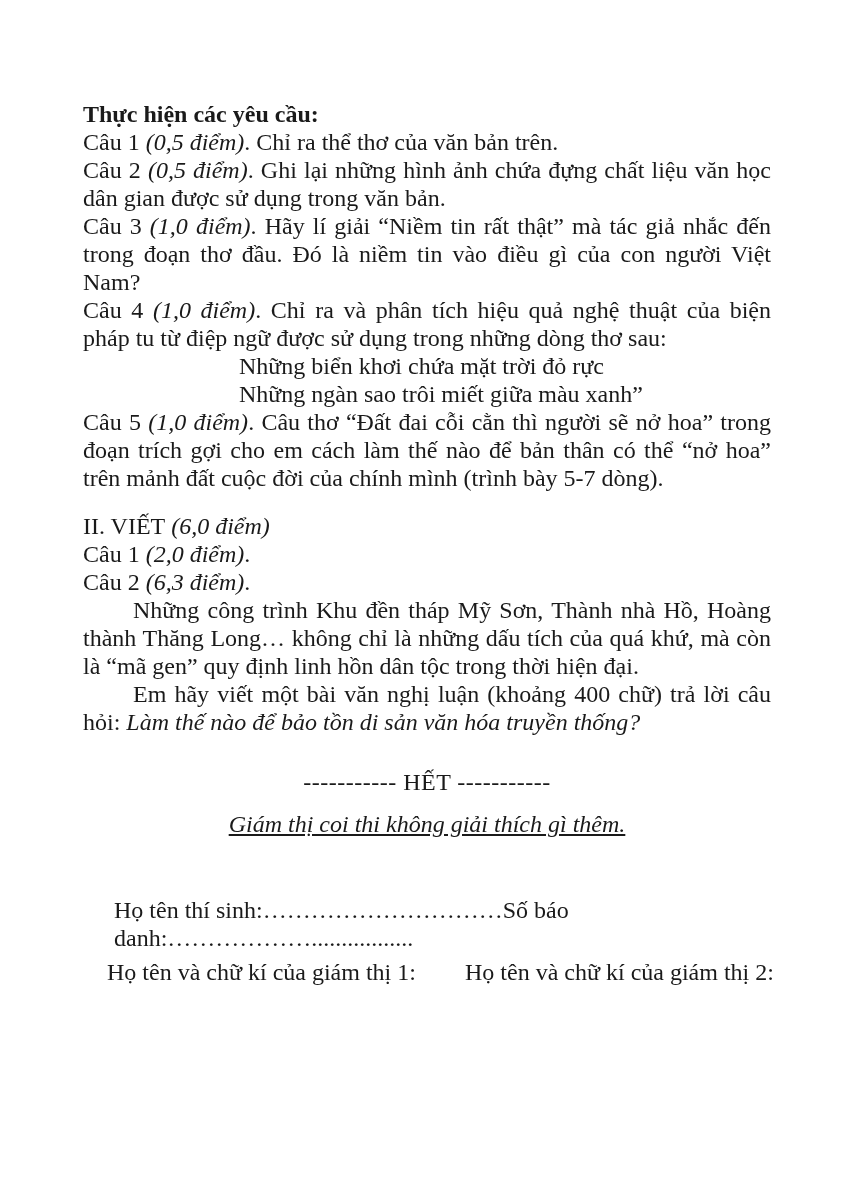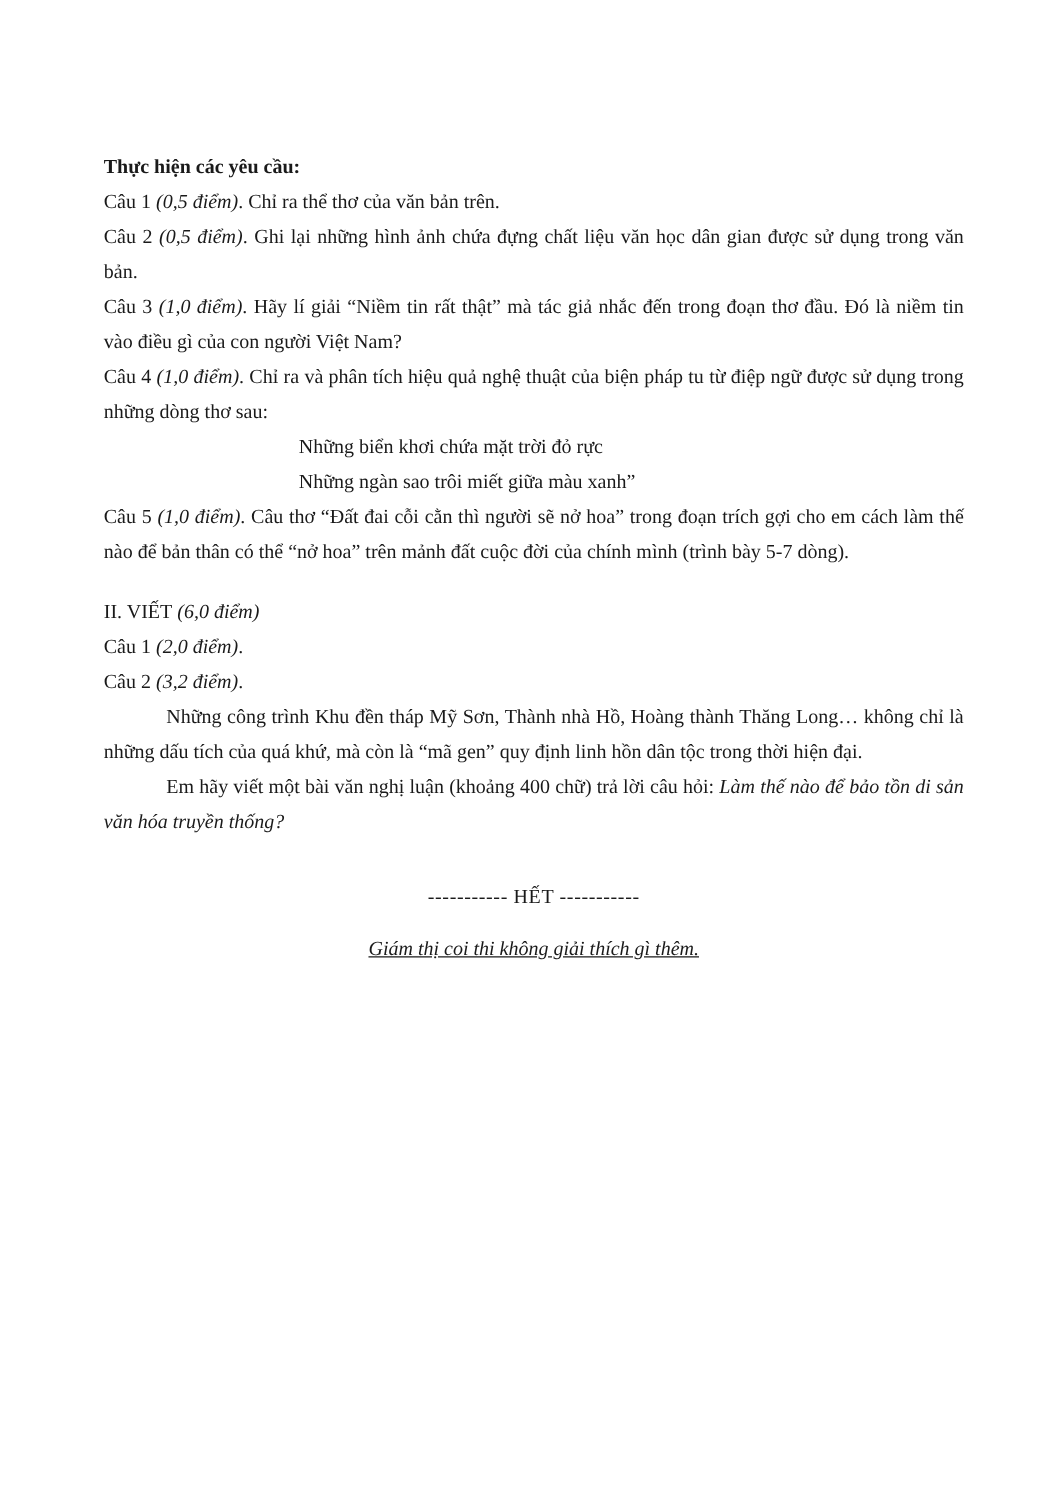--- a/index.html
+++ b/index.html
@@ -10,23 +10,23 @@
   }
   .page {
     position: relative;
     width: 849px; height: 1200px;
     background: #ffffff;
     color: #1a1a1a;
     overflow: hidden;
   }
   .content {
     position: absolute;
-    left: 83px; top: 120px;
+    left: 83px; top: 100px;
     width: 688px;
-    font-size: 16px;
+    font-size: 24px;
     line-height: 28px;
     text-align: justify;
   }
   .para { margin: 0; }
   .bold { font-weight: bold; }
   strong { font-weight: normal; }
   em { font-style: italic; }
   .indent { text-indent: 50px; }
   .poem { padding-left: 156px; text-align: left; }
   .poem-line { line-height: 28px; }
@@ -69,25 +69,32 @@
       <div class="poem-line">Những ngàn sao trôi miết giữa màu xanh”</div>
     </div>
 
     <p class="para"><strong>Câu 5</strong><em> (1,0 điểm)</em><span>. Câu thơ “Đất đai cỗi cằn thì người sẽ nở hoa” trong đoạn trích gợi cho em cách làm thế nào để bản thân có thể “nở hoa” trên mảnh đất cuộc đời của chính mình (trình bày 5-7 dòng).</span></p>
 
     <p class="para h2"><strong>II. VIẾT</strong><em> (6,0 điểm)</em></p>
 
     <p class="para"><strong>Câu 1</strong><em> (2,0 điểm)</em><span>.</span></p>
 
 
-    <p class="para"><strong>Câu 2</strong><em> (3,2 điểm)</em><span>.</span></p>
+    <p class="para"><strong>Câu 2</strong><em> (6,3 điểm)</em><span>.</span></p>
 
     <p class="para indent">Những công trình Khu đền tháp Mỹ Sơn, Thành nhà Hồ, Hoàng thành Thăng Long… không chỉ là những dấu tích của quá khứ, mà còn là “mã gen” quy định linh hồn dân tộc trong thời hiện đại.</p>
 
     <p class="para indent"><span>Em hãy viết một bài văn nghị luận (khoảng 400 chữ) trả lời câu hỏi: </span><em>Làm thế nào để bảo tồn di sản văn hóa truyền thống?</em></p>
 
     <p class="para het">----------- HẾT -----------</p>
 
     <p class="para note">Giám thị coi thi không giải thích gì thêm.</p>
 
+    <div class="sig">
+      <p class="para sig-line1">Họ tên thí sinh:…………………………Số báo danh:……………….................</p>
+      <div class="sig-line2">
+        <span class="p1">Họ tên và chữ kí của giám thị 1:</span>
+        <span class="p2">Họ tên và chữ kí của giám thị 2:</span>
+      </div>
+    </div>
 
   </div>
 </div>
 
 </body></html>

